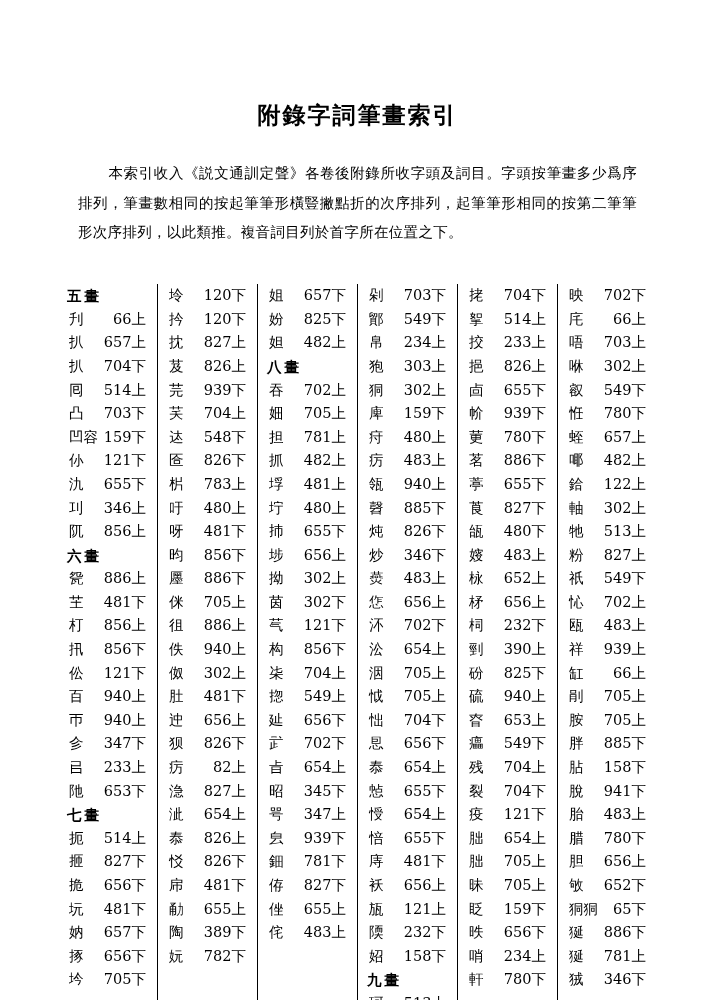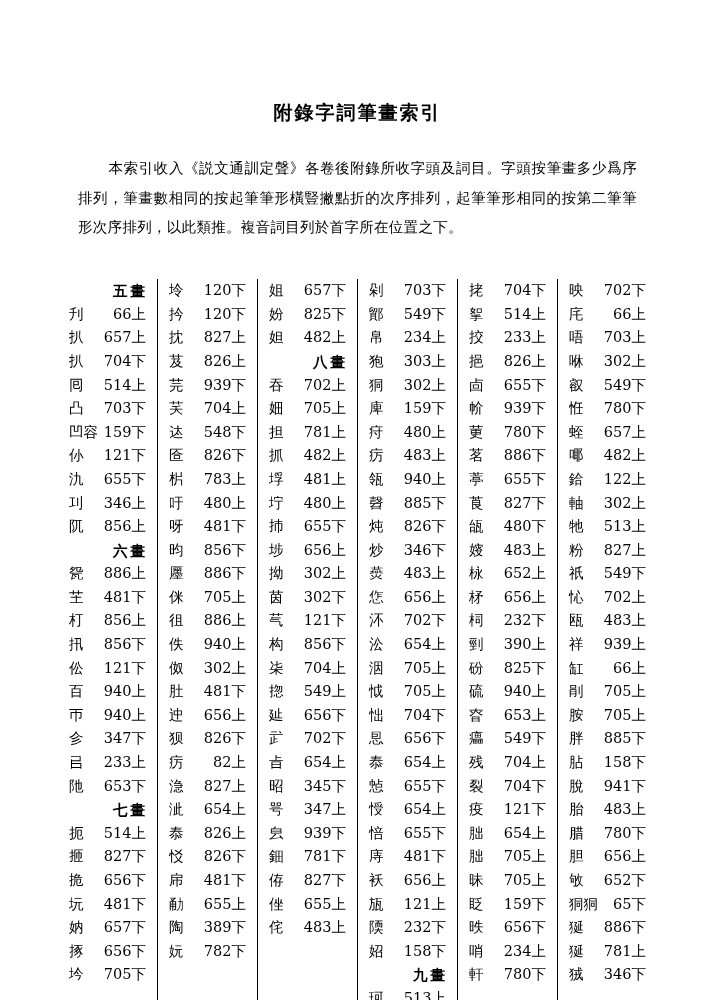--- a/index.html
+++ b/index.html
@@ -16,21 +16,21 @@
   }
   .page {
     position: relative;
     width: 715px;
     height: 1000px;
     box-sizing: border-box;
     padding: 0;
   }
   .title {
     text-align: center;
-    font-size: 19px;
+    font-size: 23px;
     font-weight: bold;
     letter-spacing: 2px;
     margin-top: 100px;
     font-family: "DejaVu Serif", "Liberation Serif", serif;
   }
   .intro {
     margin: 28px 78px 16px 78px;
     font-size: 14.5px;
     line-height: 2.05;
     text-align: justify;
@@ -75,21 +75,21 @@
     letter-spacing: 0;
     padding-right: 2px;
   }
   .row.heading {
     justify-content: center;
     font-weight: bold;
     letter-spacing: 3px;
   }
   .row.heading .ch {
     padding-left: 0;
-    text-align: right;
+    text-align: left;
     width: 100%;
   }
 </style>
 </head>
 <body>
 
 <div class="page">
 
   <div class="title">附錄字詞筆畫索引</div>
 

